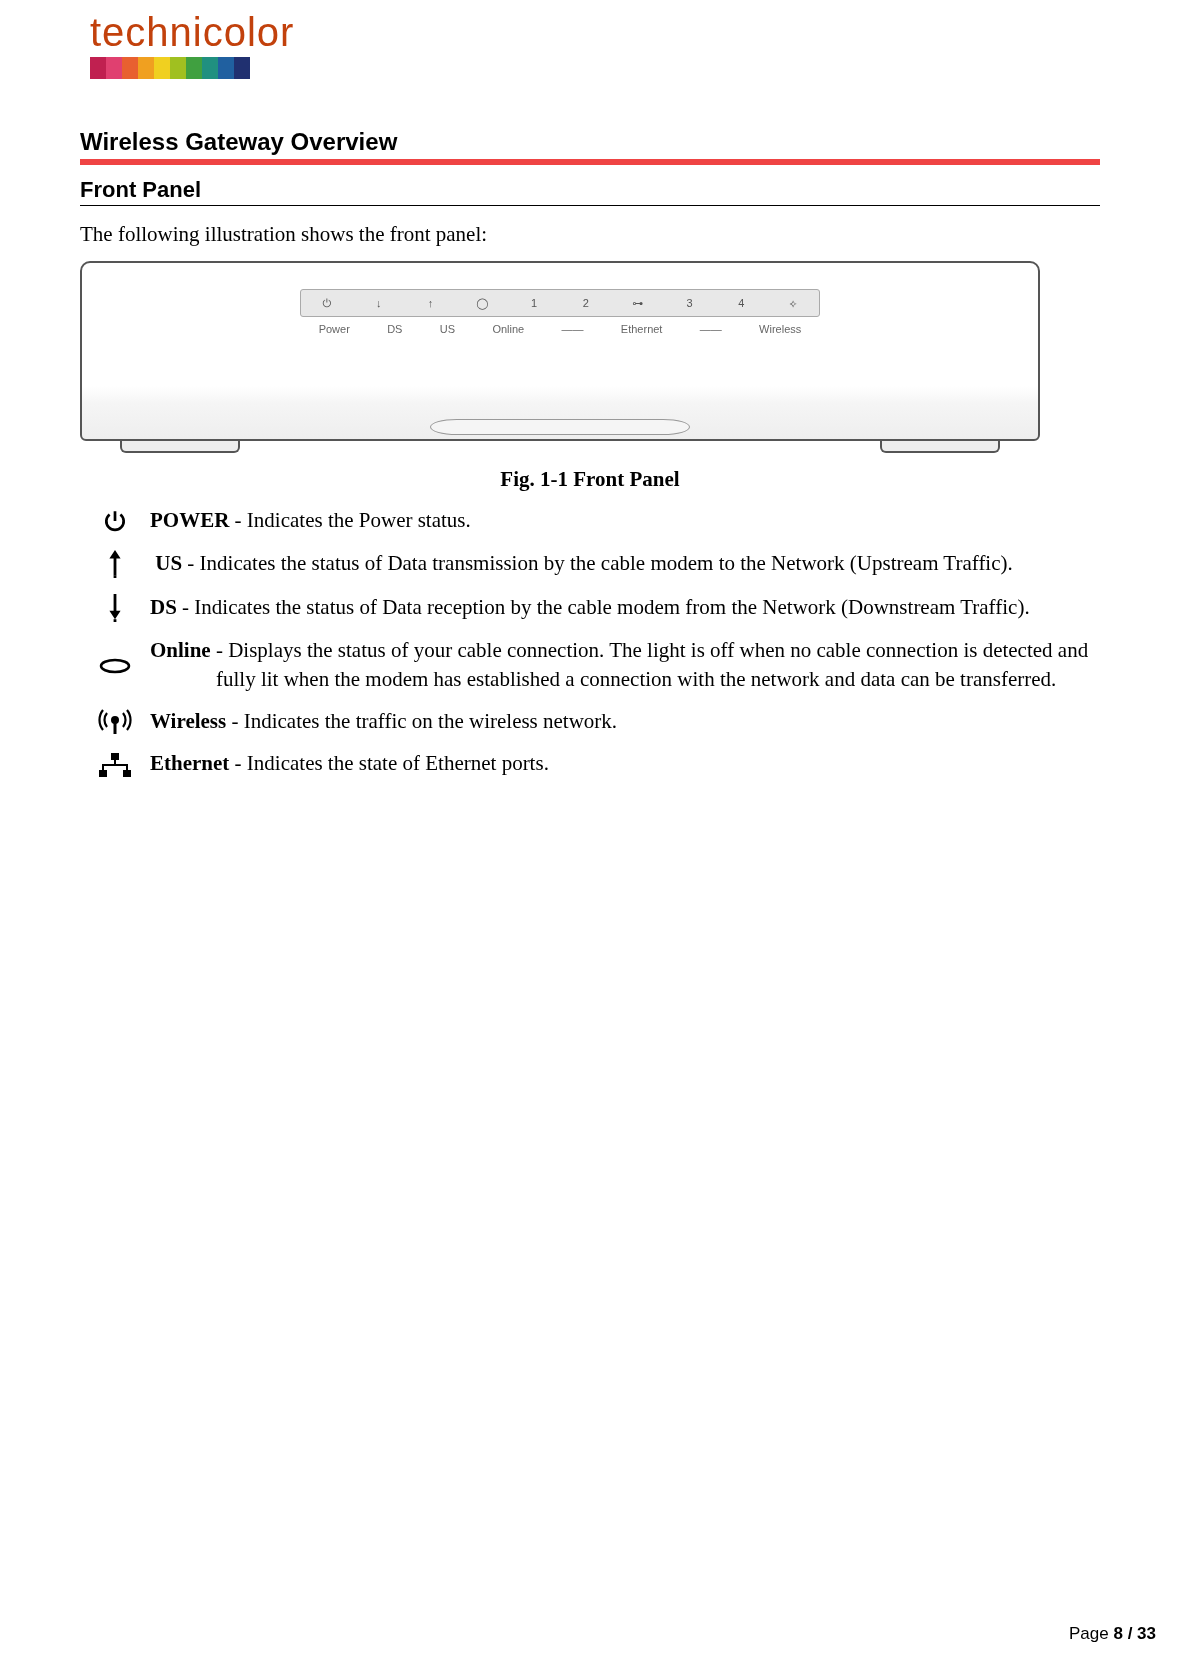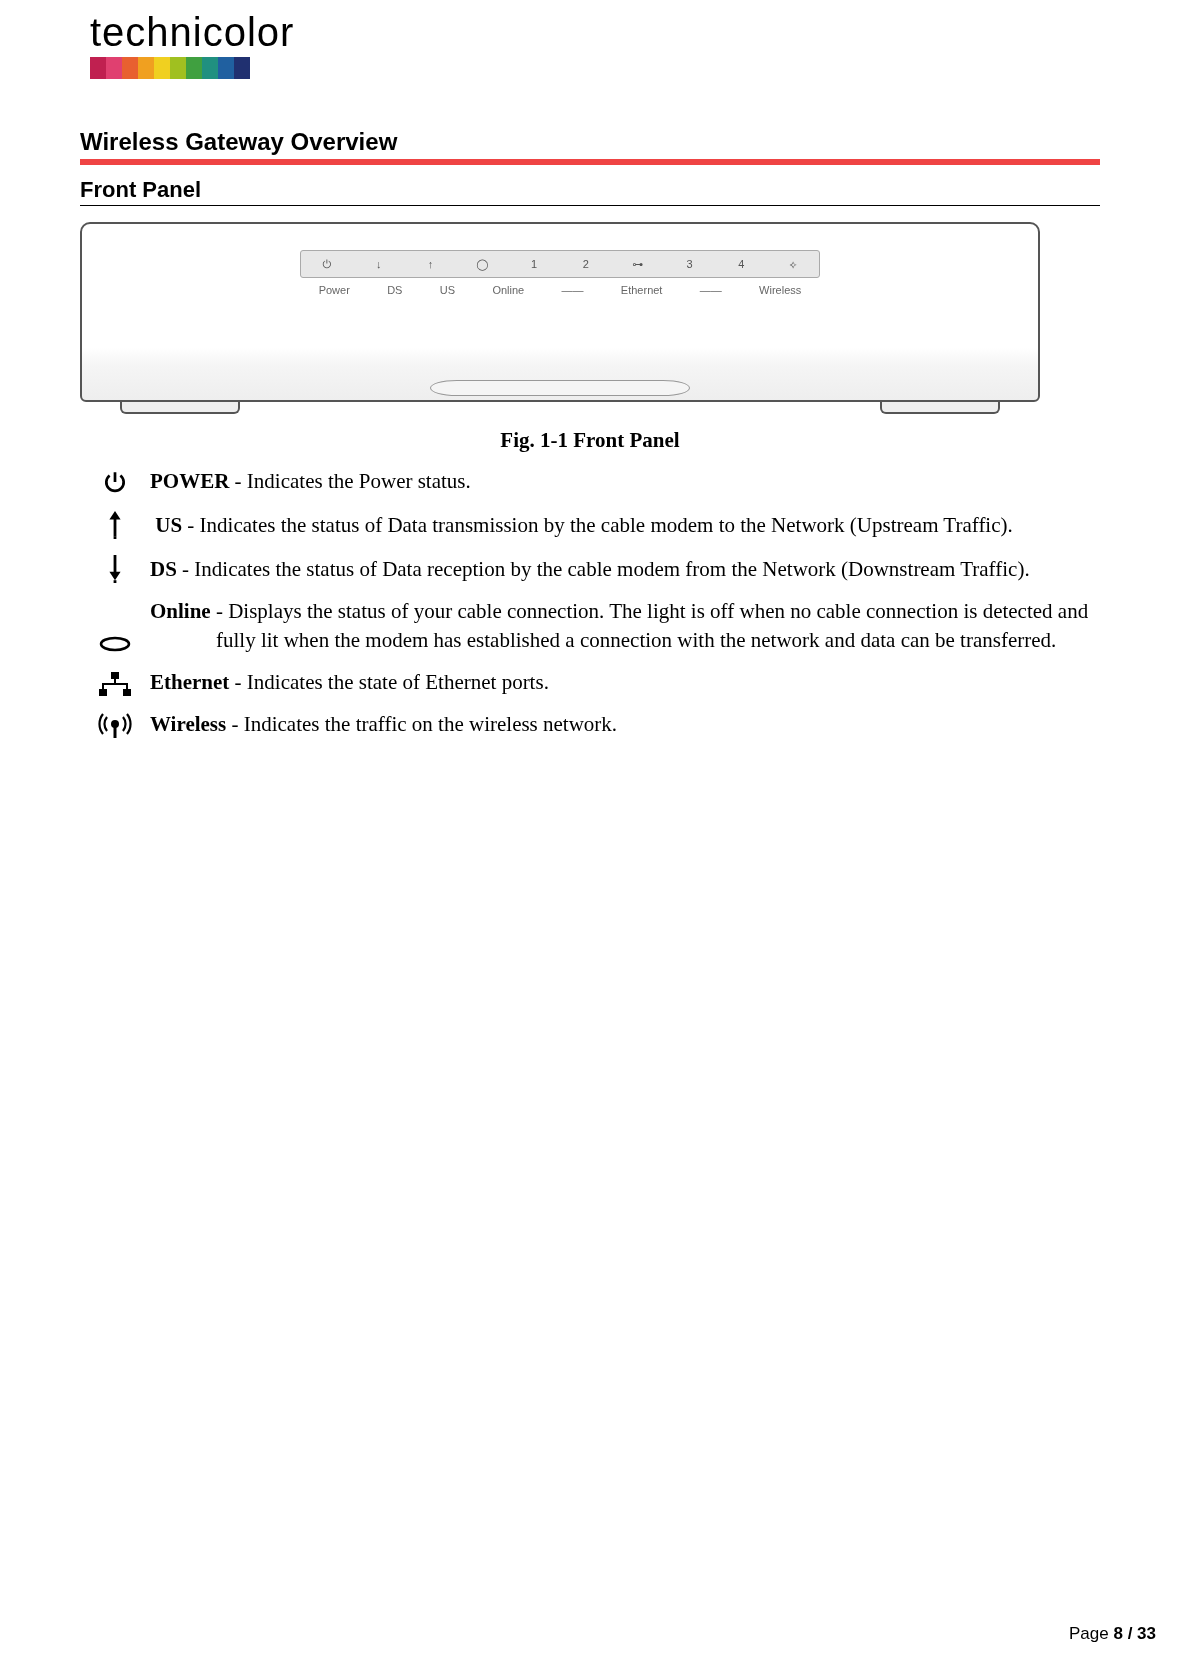--- a/index.html
+++ b/index.html
@@ -13,21 +13,21 @@
   }
   .header {
     padding: 10px 0 0 90px;
     position: relative;
     height: 110px;
   }
   .logo-text {
     font-family: Arial, Helvetica, sans-serif;
     font-size: 40px;
     font-weight: 300;
-    color: #000000;
+    color: #c2410c;
     letter-spacing: 1px;
   }
   .color-strip {
     margin-top: 2px;
     width: 160px;
     height: 22px;
     display: flex;
   }
   .color-strip span { flex: 1; }
   .c1{background:#c02050}.c2{background:#e04070}.c3{background:#e86030}.c4{background:#f0a020}
@@ -99,21 +99,21 @@
   .foot { width:120px; height:14px; border:2px solid #555; border-top:none; border-radius:0 0 6px 6px; background:#eee;}
   .caption {
     text-align: center;
     font-weight: 700;
     font-size: 21px;
     margin: 14px 0 14px 0;
   }
   .def-list { }
   .def-row {
     display: flex;
-    align-items: flex-end;
+    align-items: center;
     margin-bottom: 14px;
     font-family: Liberation Serif, serif;
   }
   .def-icon {
     width: 70px;
     flex: 0 0 70px;
     padding-top: 2px;
     text-align: center;
     font-size: 24px;
     line-height: 1;
@@ -151,20 +151,21 @@
       <span class="c7"></span>
       <span class="c8"></span>
       <span class="c9"></span>
       <span class="c10"></span>
   </div>
 </div>
 
 <div class="content">
   <div class="h2">Wireless Gateway Overview</div>
   <div class="h3">Front Panel</div>
+  <div class="body-text">The following illustration shows the front panel:</div>
 
   <div class="device-figure">
     <div class="device-box">
       <div class="led-strip">
         <span class="sym">⏻</span>
         <span class="sym">↓</span>
         <span class="sym">↑</span>
         <span class="sym">◯</span>
         <span class="sym">1</span>
         <span class="sym">2</span>
@@ -228,39 +229,39 @@
       <div class="def-icon">
         <svg width="34" height="20" viewBox="0 0 34 16">
             <ellipse cx="17" cy="8" rx="14" ry="6" fill="none" stroke="#000" stroke-width="2.5"></ellipse>
           </svg>
       </div>
       <div class="def-text"><span class="label">Online</span><span> - Displays the status of your cable connection. The light is off when no cable connection is detected   and fully lit when the modem has established a connection with the network and data can be transferred.</span></div>
     </div>
 
     <div class="def-row">
       <div class="def-icon">
+        <svg width="34" height="26" viewBox="0 0 34 26">
+            <circle cx="17" cy="11" r="4" fill="#000"></circle>
+            <rect x="15.5" y="13" width="3" height="12" fill="#000"></rect>
+            <path d="M9 4a11 11 0 0 0 0 14M25 4a11 11 0 0 1 0 14M5 1a16 16 0 0 0 0 20M29 1a16 16 0 0 1 0 20" fill="none" stroke="#000" stroke-width="2.2"></path>
+          </svg>
+      </div>
+      <div class="def-text"><span class="label">Wireless</span><span> - Indicates the traffic on the wireless network.</span></div>
+    </div>
+
+    <div class="def-row">
+      <div class="def-icon">
         <svg width="34" height="24" viewBox="0 0 34 24">
             <rect x="13" y="0" width="8" height="7" fill="#000"></rect>
             <path d="M17 7v5M5 18v-6h24v6" fill="none" stroke="#000" stroke-width="2"></path>
             <rect x="1" y="17" width="8" height="7" fill="#000"></rect>
             <rect x="25" y="17" width="8" height="7" fill="#000"></rect>
           </svg>
       </div>
       <div class="def-text"><span class="label">Ethernet</span><span> - Indicates the state of Ethernet ports.</span></div>
     </div>
 
-    <div class="def-row">
-      <div class="def-icon">
-        <svg width="34" height="26" viewBox="0 0 34 26">
-            <circle cx="17" cy="11" r="4" fill="#000"></circle>
-            <rect x="15.5" y="13" width="3" height="12" fill="#000"></rect>
-            <path d="M9 4a11 11 0 0 0 0 14M25 4a11 11 0 0 1 0 14M5 1a16 16 0 0 0 0 20M29 1a16 16 0 0 1 0 20" fill="none" stroke="#000" stroke-width="2.2"></path>
-          </svg>
-      </div>
-      <div class="def-text"><span class="label">Wireless</span><span> - Indicates the traffic on the wireless network.</span></div>
-    </div>
-
   </div>
 </div>
 
 <div class="footer">
   <span>Page </span><span class="bold">8</span><span class="bold"> / </span><span class="bold">33</span>
 </div>
 
 </body></html>

